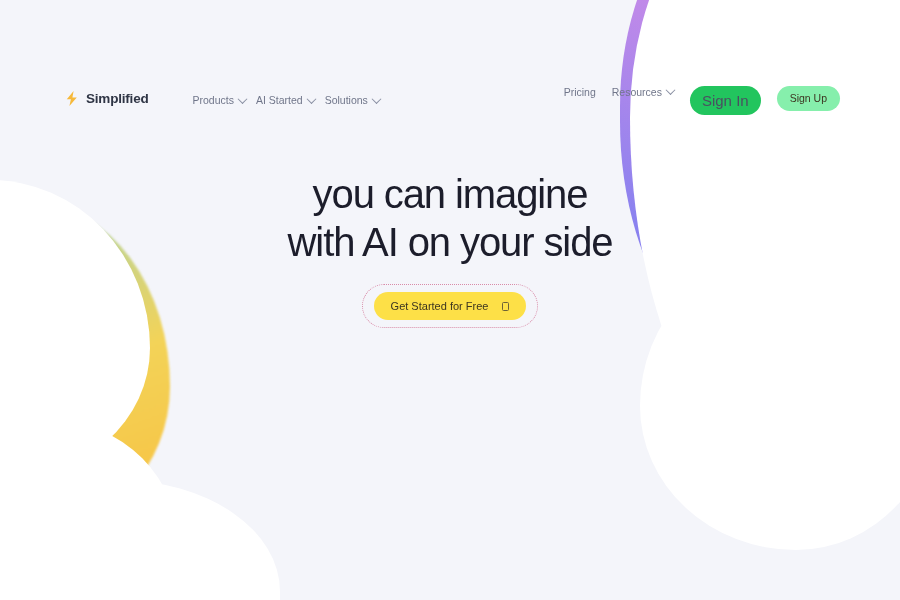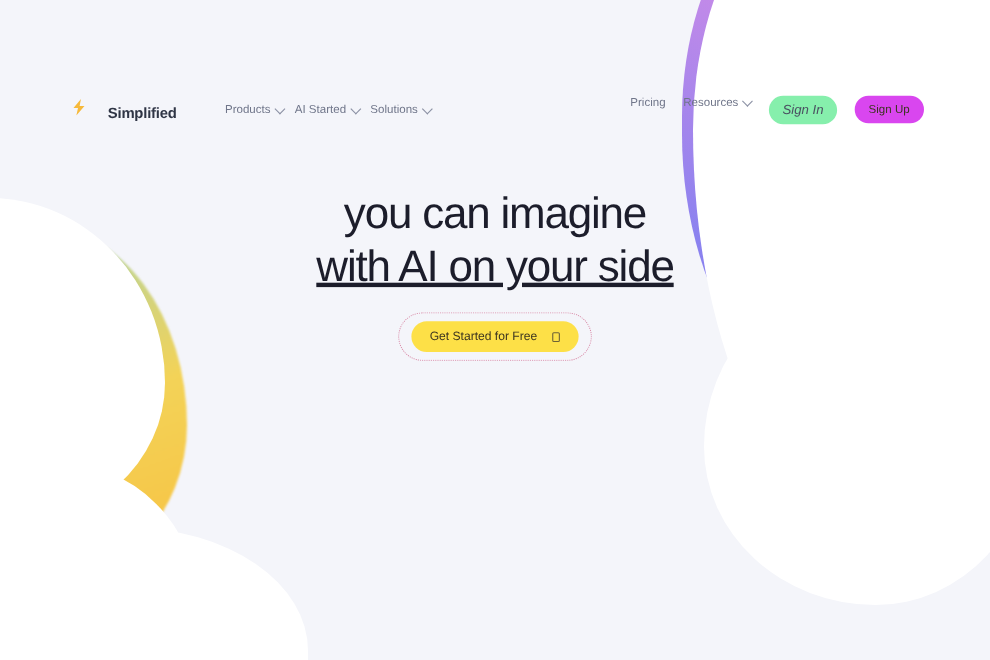--- a/index.html
+++ b/index.html
@@ -100,22 +100,22 @@
     height: 56px;
     display: flex;
     align-items: center;
     padding: 0 60px 0 66px;
     z-index: 10;
     margin-top: 72px;
   }
 
   .brand {
     display: flex;
-    align-items: flex-end;
-    gap: 19px;
+    align-items: flex-start;
+    gap: 7px;
     cursor: pointer;
   }
 
   .bolt-icon { display: block; }
 
   .brand-name {
     font-size: 13.5px;
     font-weight: bold;
     color: #2f3545;
     letter-spacing: -0.2px;
@@ -148,36 +148,35 @@
   .chev {
     display: inline-block;
     width: 7px;
     height: 7px;
     border-right: 1.3px solid #8a90a3;
     border-bottom: 1.3px solid #8a90a3;
     transform: rotate(45deg) translate(-1px, -1px);
   }
 
   .signin-btn {
-    font-size: 12px;
+    font-size: 15px;
     color: #4a5061;
-    background: #86efac;
+    background: #22c55e;
     border: none;
     border-radius: 20px;
     padding: 6px 12px;
     cursor: pointer;
     font-family: inherit;
     white-space: nowrap;
-    font-style: italic;
   }
 
   .signup-btn {
     font-size: 10.5px;
     color: #3c3520;
-    background: #d946ef;
+    background: #86efac;
     border: none;
     border-radius: 20px;
     padding: 6.5px 13px;
     cursor: pointer;
     font-family: inherit;
     font-weight: 500;
     white-space: nowrap;
   }
 
   
@@ -216,21 +215,21 @@
 
   .headline-2, .headline-3 {
     font-size: 40px;
     font-weight: 400;
     color: #1c1d2b;
     letter-spacing: -1.1px;
     line-height: 1.1;
   }
 
   .headline-2 { margin-top: 4px; }
-  .headline-3 { margin-top: 4px; text-decoration: underline; }
+  .headline-3 { margin-top: 4px; }
 
   .subtitle {
     margin-top: 25px;
     font-size: 12.5px;
     color: #6b7183;
     letter-spacing: 0.05px;
   }
 
   
   .cta-wrap {

